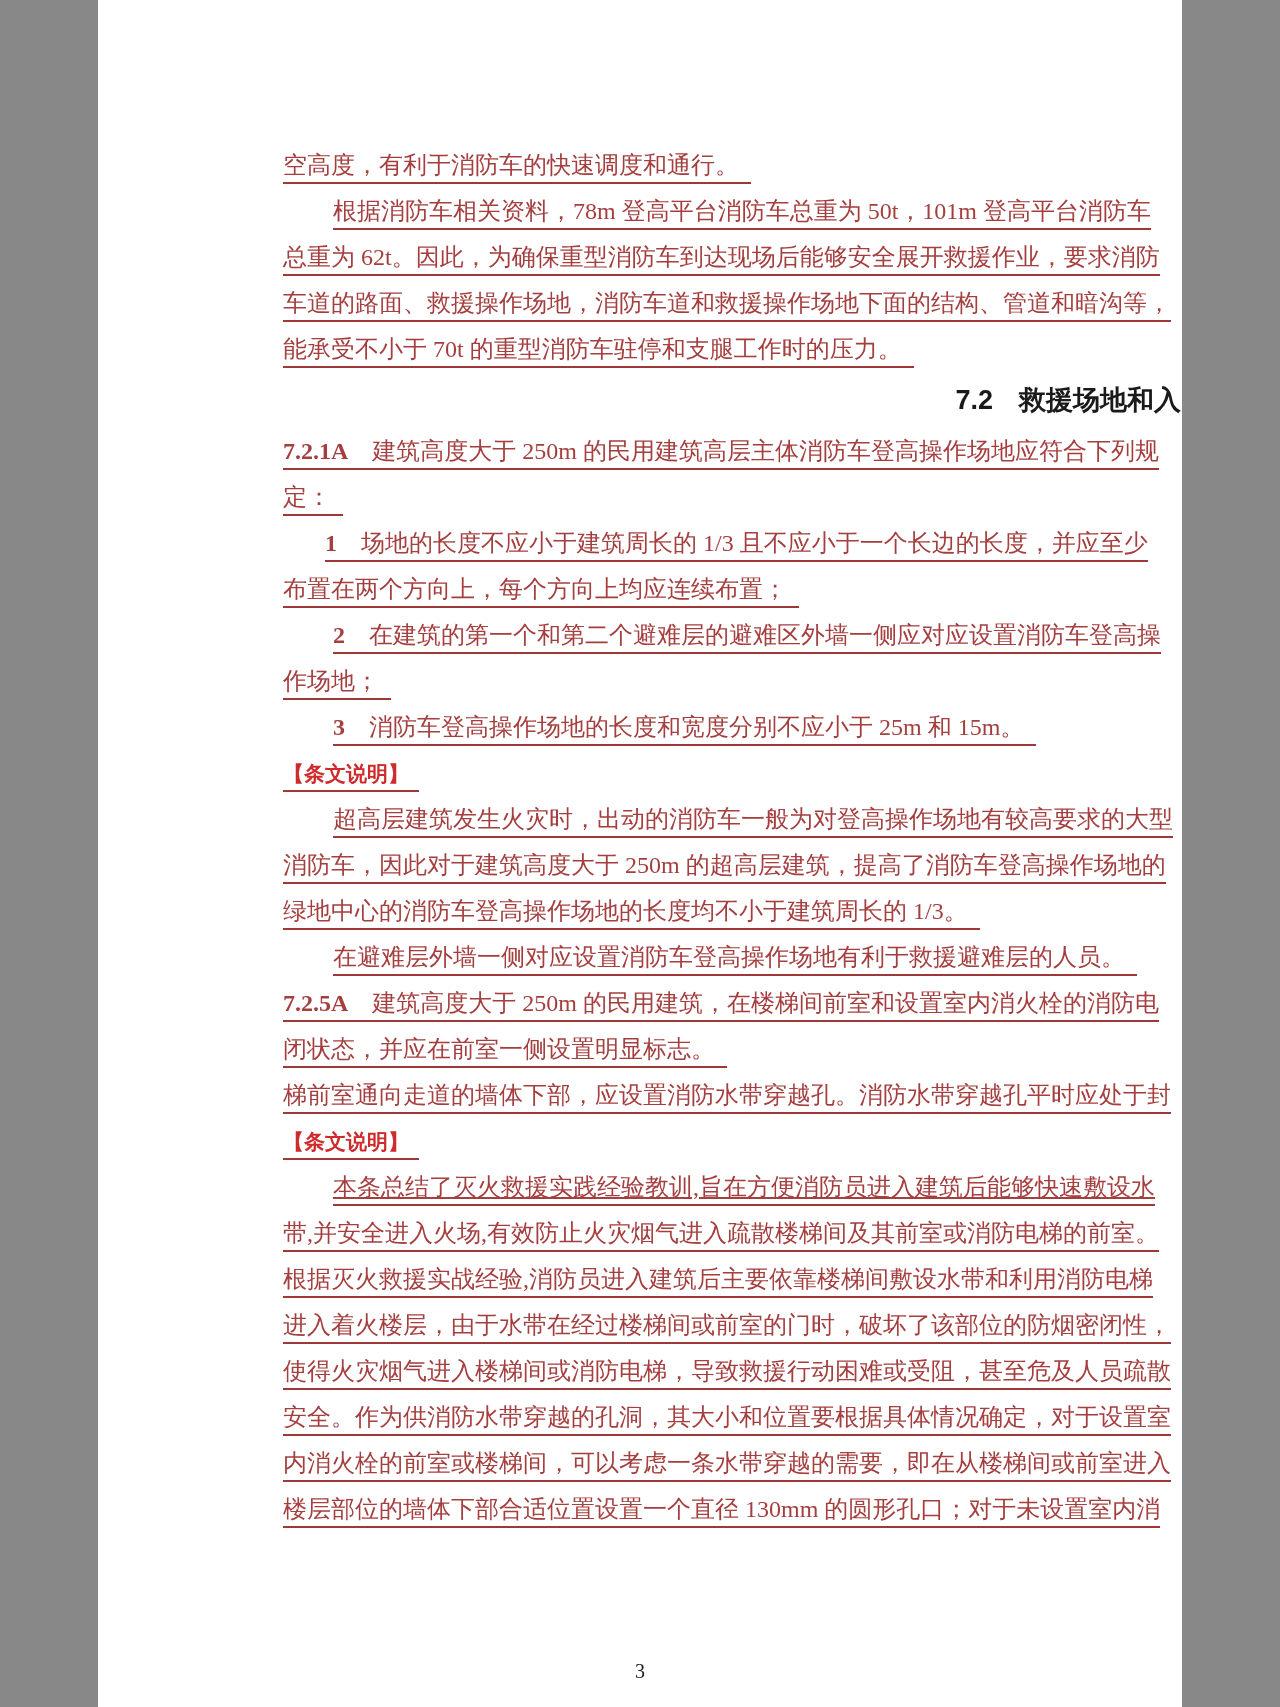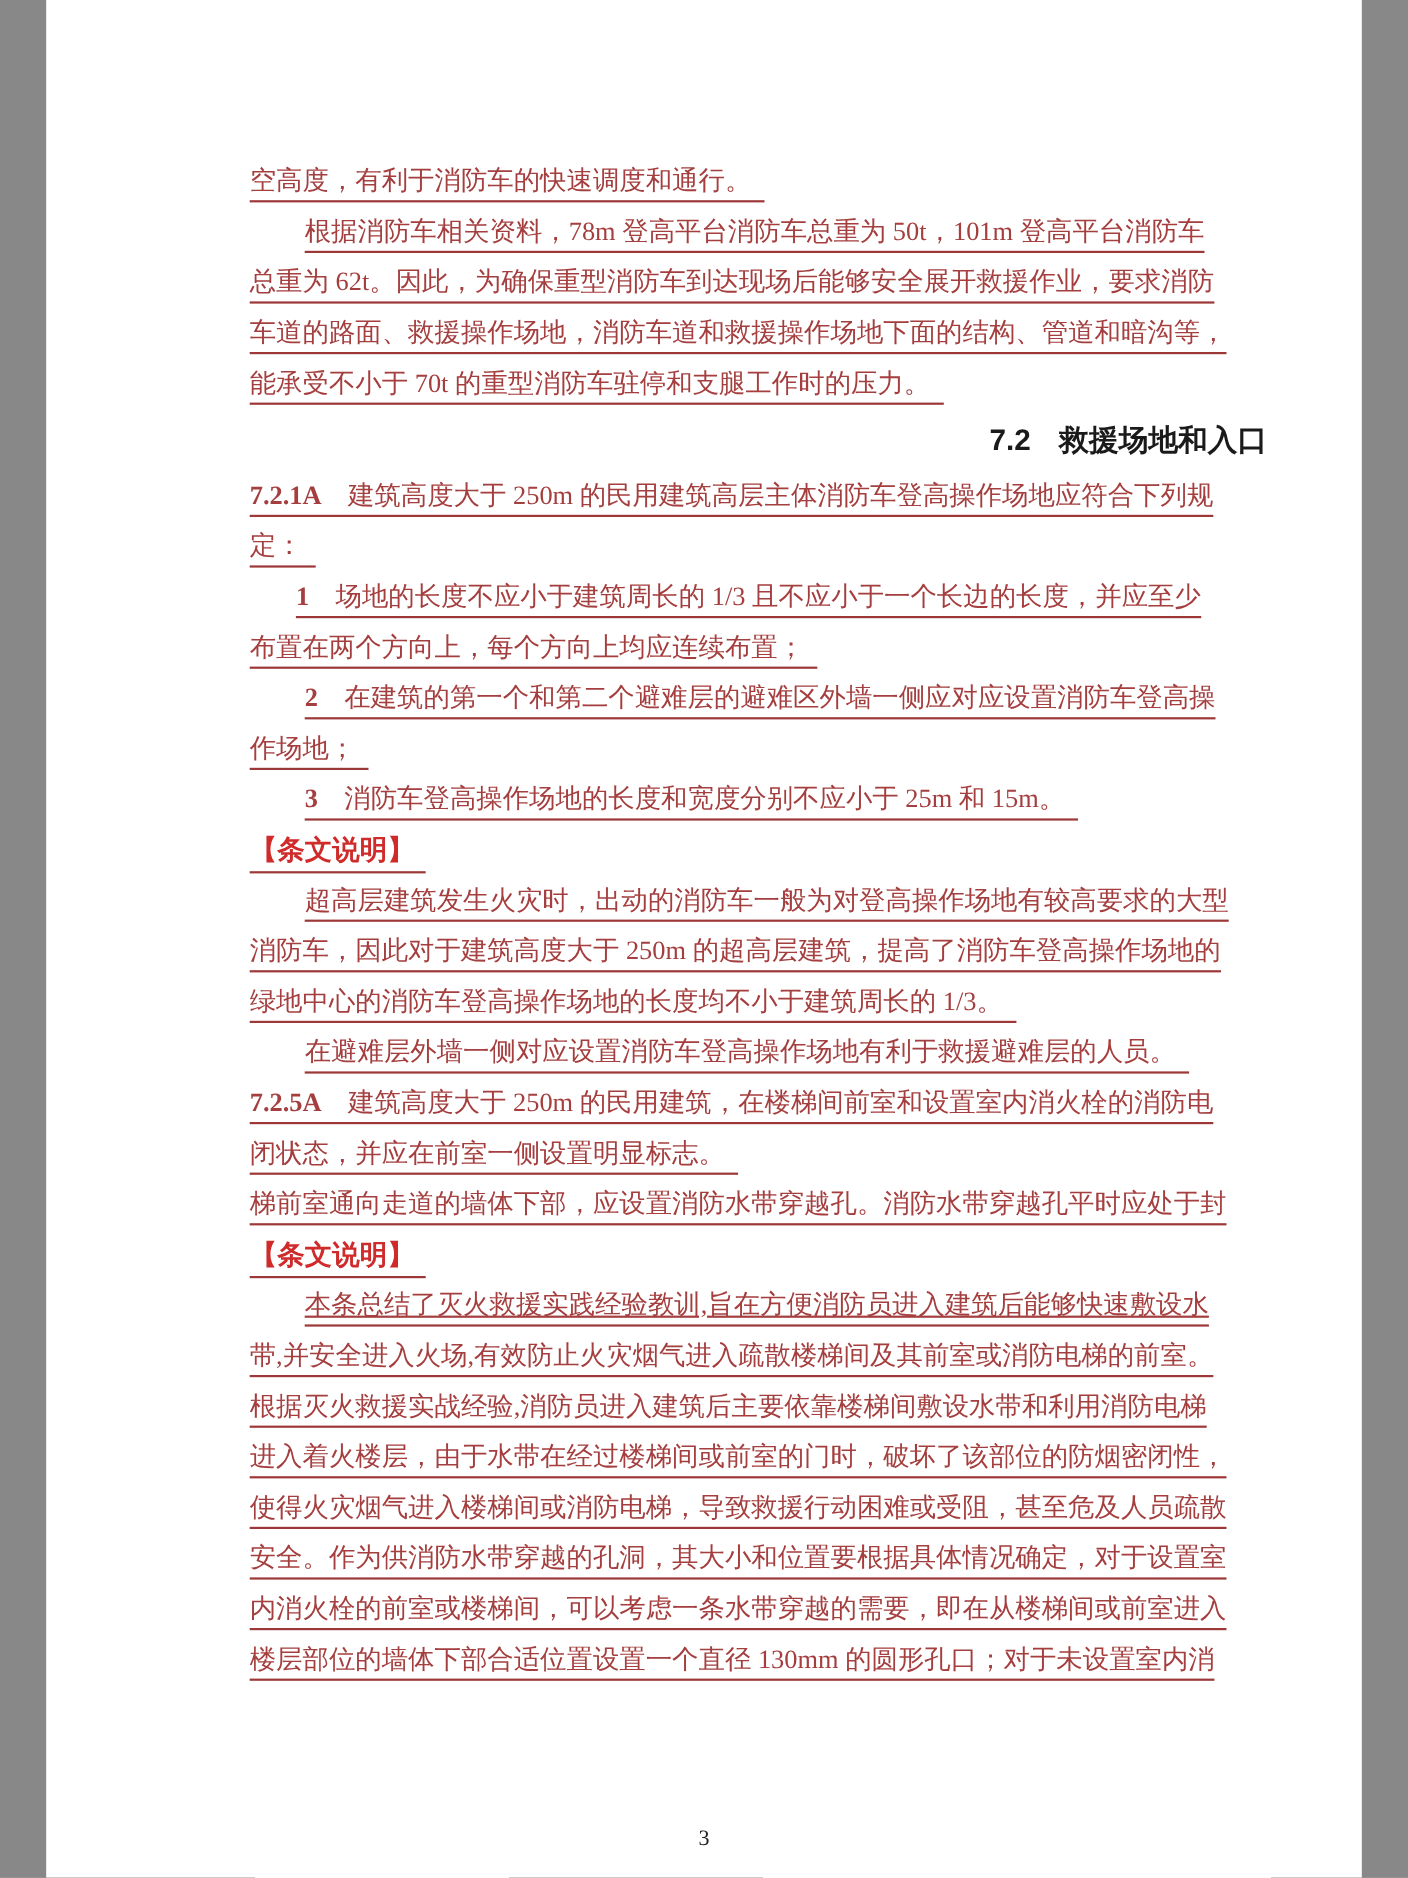--- a/index.html
+++ b/index.html
@@ -5,21 +5,21 @@
   :root{
     --body-red:#A53F3F;
     --underline-red:#9C3838;
     --label-red:#CF2B2B;
     --heading-black:#1A1A1A;
     --page-bg:#FFFFFF;
   }
   html,body{margin:0;padding:0;background:#888;}
   .page{
     position:relative;
-    width:1196px;height:1707px;
+    width:1084px;height:1707px;
     margin:0 auto;
     background:var(--page-bg);
     font-family:"Liberation Serif","DejaVu Serif",serif;
     overflow:hidden;
   }
   .content{
     position:absolute;
     left:185px;top:142px;width:925px;
   }
   .line{
@@ -39,21 +39,21 @@
     text-align:right;
     font-size:27px;font-weight:bold;
     color:var(--heading-black);
     font-family:"Liberation Sans","DejaVu Sans",sans-serif;
     white-space:pre;
   }
   .heading .h-sep{display:inline-block;width:26px;}
   .label-line .label{
     font-family:"Liberation Sans","DejaVu Sans",sans-serif;
     font-weight:bold;
-    font-size:25px;
+    font-size:21px;
     color:var(--label-red);
     border-bottom:2px solid var(--underline-red);
     padding-bottom:5px;
     padding-right:10px;
   }
   .page-number{
     position:absolute;left:0;right:0;bottom:24px;
     text-align:center;
     font-size:20px;
     color:#222222;

